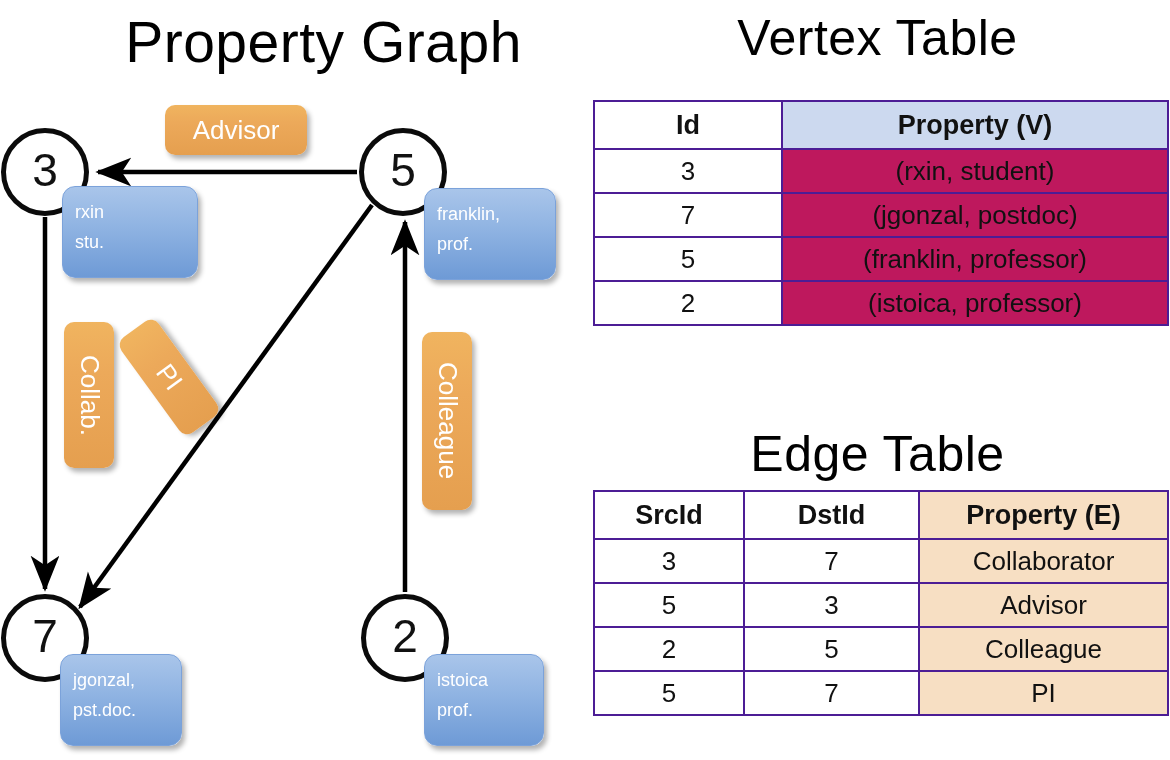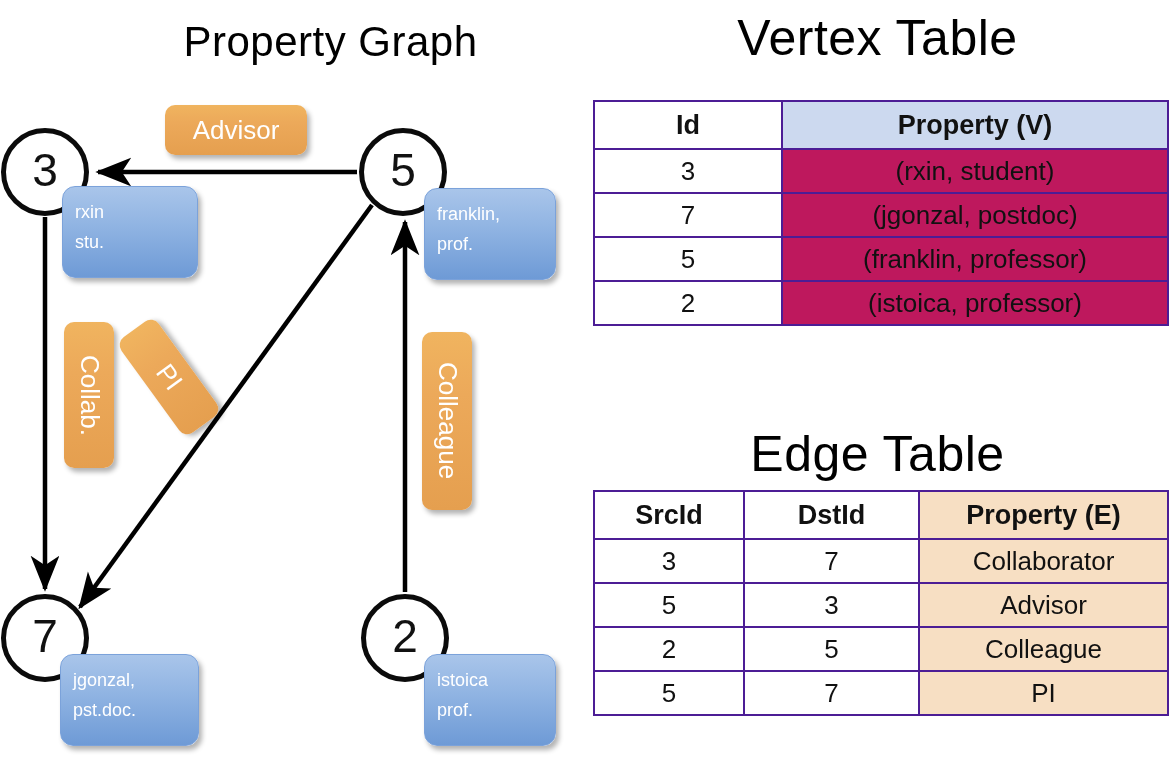--- a/index.html
+++ b/index.html
@@ -12,21 +12,21 @@
 
   
   .big-title{
     position:absolute;
     font-family:"Liberation Sans", sans-serif;
     font-weight:300;
     color:#000;
     white-space:nowrap;
     letter-spacing:.5px;
   }
-  #title-property-graph{left:11px;top:12px;width:585px;text-align:center;font-size:42px;line-height:60px;padding-left:27px;}
+  #title-property-graph{left:4px;top:12px;width:585px;text-align:center;font-size:57px;line-height:60px;padding-left:27px;}
   #title-vertex-table{left:585px;top:8px;width:585px;text-align:center;font-size:50px;line-height:60px;}
   #title-edge-table{left:585px;top:400px;width:585px;text-align:center;font-size:50px;line-height:60px;margin-top:24px;}
 
   
   #graph-panel{position:absolute;left:0;top:0;width:585px;height:760px;}
   #graph-svg{position:absolute;left:0;top:0;width:585px;height:760px;}
 
   .node{
     position:absolute;width:88px;height:88px;border-radius:50%;
     background:#ffffff;border:5px solid #0b0b0b;
@@ -142,26 +142,26 @@
     <div class="prop-box" style="left:62px;top:186px;width:136px;height:92px;">
       <div>rxin</div>
       <div>stu.</div>
     </div>
 
     <div class="prop-box" style="left:424px;top:188px;width:132px;height:92px;">
       <div>franklin,</div>
       <div>prof.</div>
     </div>
 
-    <div class="prop-box" style="left:60px;top:654px;width:139px;height:92px;">
+    <div class="prop-box" style="left:60px;top:654px;width:122px;height:92px;">
       <div>jgonzal,</div>
       <div>pst.doc.</div>
     </div>
 
-    <div class="prop-box" style="left:424px;top:654px;width:132px;height:92px;">
+    <div class="prop-box" style="left:424px;top:654px;width:120px;height:92px;">
       <div>istoica</div>
       <div>prof.</div>
     </div>
 
     <div class="edge-label" style="left:165px;top:105px;width:142px;height:50px;font-size:26px;">
       <span>Advisor</span>
     </div>
 
     <div class="edge-label vert" style="left:64px;top:322px;width:50px;height:146px;font-size:26px;">
       <span>Collab.</span>

